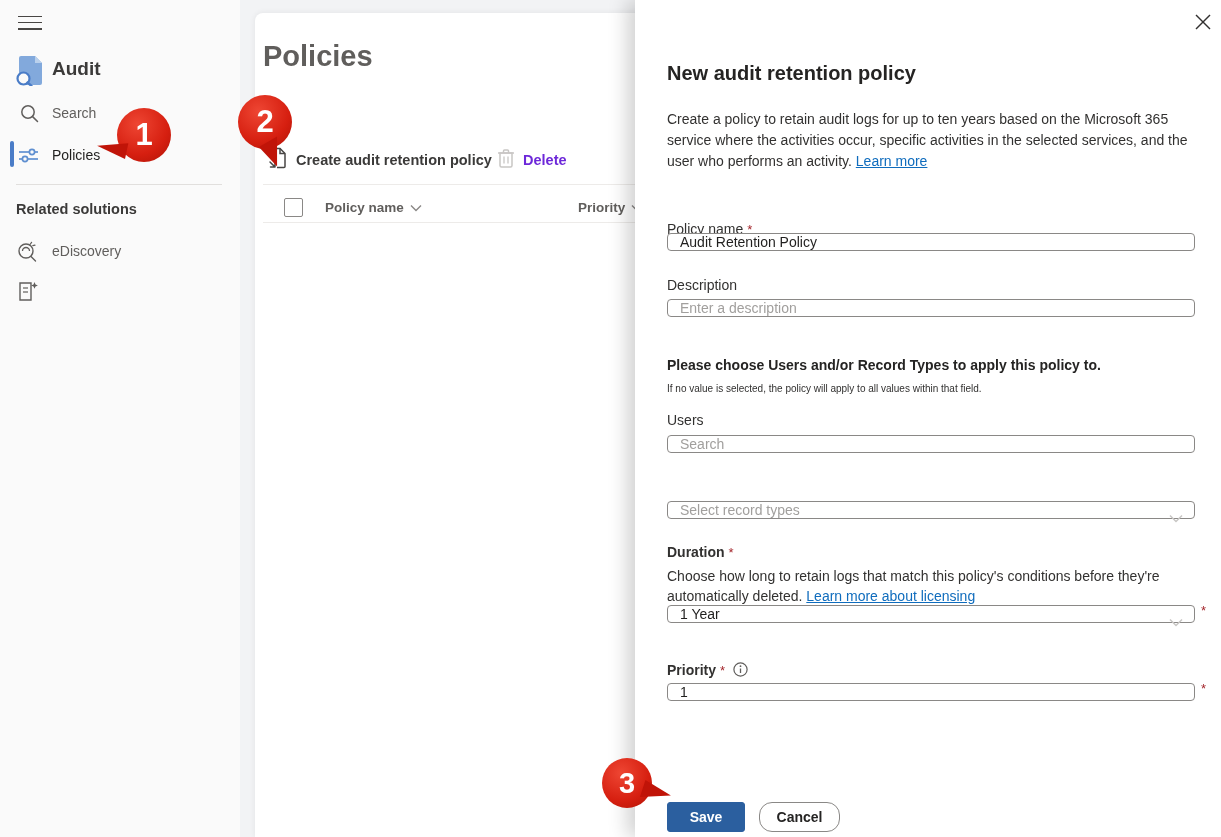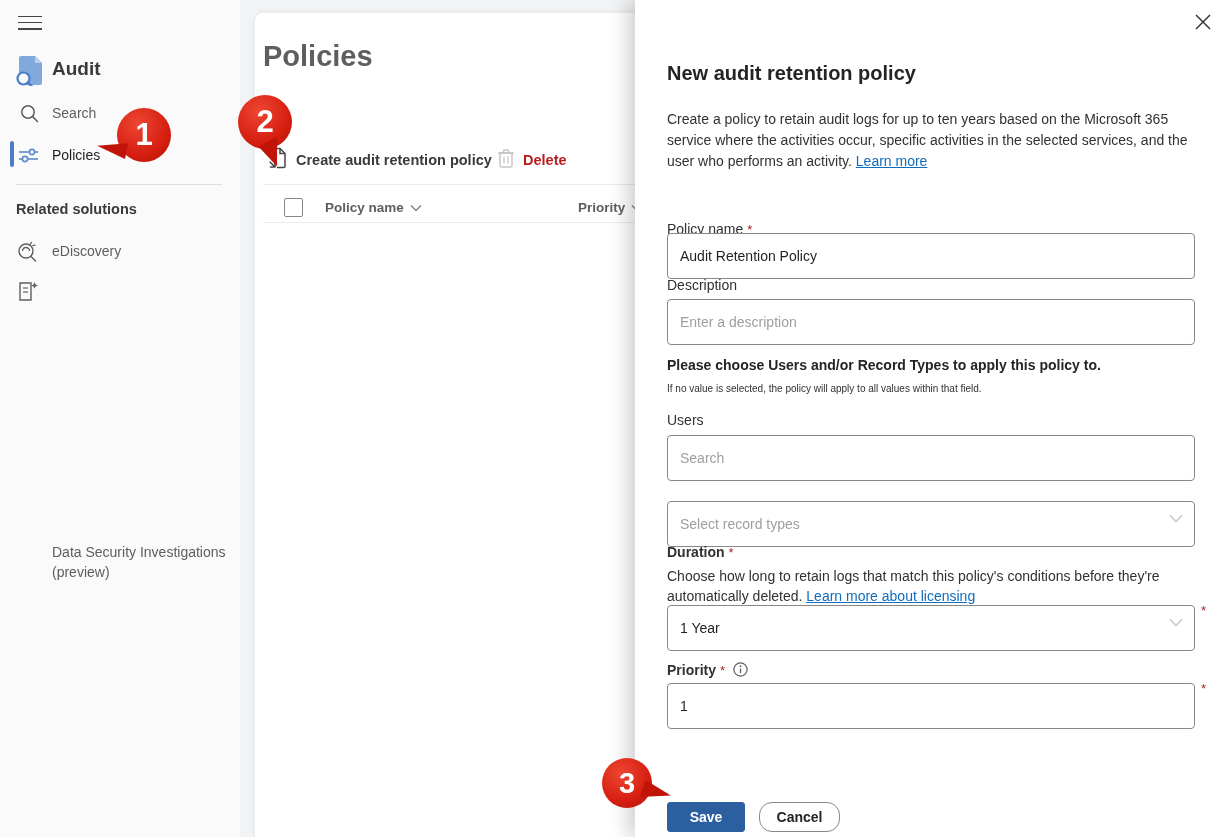--- a/index.html
+++ b/index.html
@@ -29,42 +29,42 @@
   .dsi-label { left:52px; top:272px; width:178px; line-height:20px; }
 
   
   .card { left:255px; top:13px; right:0; bottom:0; background:#ffffff;
           border-radius:8px 0 0 0; box-shadow:0 0 6px rgba(0,0,0,0.07); }
   .main-title { left:263px; top:40px; font-size:29px; font-weight:600; color:#605e5c; }
   .toolbar-btn { height:28px; display:flex; align-items:center; gap:8px; cursor:pointer; }
   .create-btn { left:268px; top:146px; }
   .create-btn .t { font-size:14.5px; font-weight:600; color:#3b3a39;text-align:right; }
   .delete-btn { left:497px; top:146px; }
-  .delete-btn .t { font-size:14.5px; font-weight:600; color:#b91c1c; }
+  .delete-btn .t { font-size:14.5px; font-weight:600; color:#6d28d9; }
   .toolbar-divider { left:263px; top:184px; width:372px; height:1px; background:#edebe9; }
   .checkbox { left:284px; top:198px; width:19px; height:19px; border:1px solid #8a8886;
               border-radius:2px; background:#fff; cursor:pointer; }
   .col-head { font-size:13.5px; font-weight:600; color:#605e5c; display:flex; align-items:center;
               gap:6px; cursor:pointer; }
   .col1 { left:325px; top:200px; }
   .col2 { left:578px; top:200px; }
   .header-divider { left:263px; top:222px; width:372px; height:1px; background:#edebe9; }
 
   
   .panel { left:635px; top:0; width:586px; height:837px; background:#ffffff;
            box-shadow:-8px 0 18px rgba(0,0,0,0.18); z-index:40; }
   .close-btn { left:1192px; top:11px; width:22px; height:22px; cursor:pointer; z-index:42; }
   .panel-title { left:667px; top:62px; font-size:20px; font-weight:600; color:#252423; z-index:41; }
   .panel-intro { left:667px; top:109px; width:532px; font-size:14px; line-height:21px; color:#323130; z-index:41; }
   a.link { color:#0f6cbd; text-decoration:underline; cursor:pointer; }
   .field-label { font-size:14px; color:#323130; z-index:41; }
   .field-label b { font-weight:700; }
   .req { color:#a4262c; font-size:13px; }
   .inp-wrap { width:528px; height:30px; z-index:41; }
-  .inp { width:528px; height:46px; border:1px solid #8a8886; border-radius:4px;
+  .inp { width:528px; height:18px; border:1px solid #8a8886; border-radius:4px;
          padding:0 12px; font-size:14px; font-family:"Liberation Sans",sans-serif;
          color:#201f1e; background:#fff; outline:none; }
   .inp::placeholder { color:#a19f9d; }
   .combo-chevron { position:absolute; right:12px; top:8px; }
   .req-out { font-size:13px; color:#a4262c; z-index:41; }
   .bold-note { left:667px; top:357px; font-size:14px; font-weight:700; color:#252423; z-index:41; }
   .sub-note { left:667px; top:383px; font-size:10px; color:#323130; z-index:41; }
   .dur-desc { left:667px; top:567px; width:532px; font-size:14px; line-height:19.5px; color:#323130; z-index:41; }
 
   .save-btn { left:667px; top:802px; width:78px; height:30px; background:#2b5f9f;
@@ -155,21 +155,20 @@
 
   <div class="abs nav-item" style="left:0;top:270px;height:46px;">
     <span class="abs" style="left:16px;top:10px;">
       <svg width="23" height="23" viewBox="0 0 23 23">
         <path d="M4 3 h11 v17 h-11 z" fill="none" stroke="#605e5c" stroke-width="1.4"></path>
         <line x1="7" y1="8" x2="12" y2="8" stroke="#605e5c" stroke-width="1.2"></line>
         <line x1="7" y1="12" x2="12" y2="12" stroke="#605e5c" stroke-width="1.2"></line>
         <path d="M18.5 2 l1 2.4 2.4 1 -2.4 1 -1 2.4 -1 -2.4 -2.4 -1 2.4 -1 z" fill="#605e5c"></path>
       </svg>
     </span>
-    <span class="abs related-label dsi-label">Data Security Investigations (preview)</span>
   </div>
 </div>
 
 <div class="abs card"></div>
 <div class="abs main-title">Policies</div>
 
 <div class="abs toolbar-btn create-btn">
   <span>
     <svg width="20" height="22" viewBox="0 0 20 22">
       <path d="M3 1.5 h9 l5 5 v13 a1 1 0 0 1 -1 1 h-7" fill="none" stroke="#484644" stroke-width="1.5"></path>

